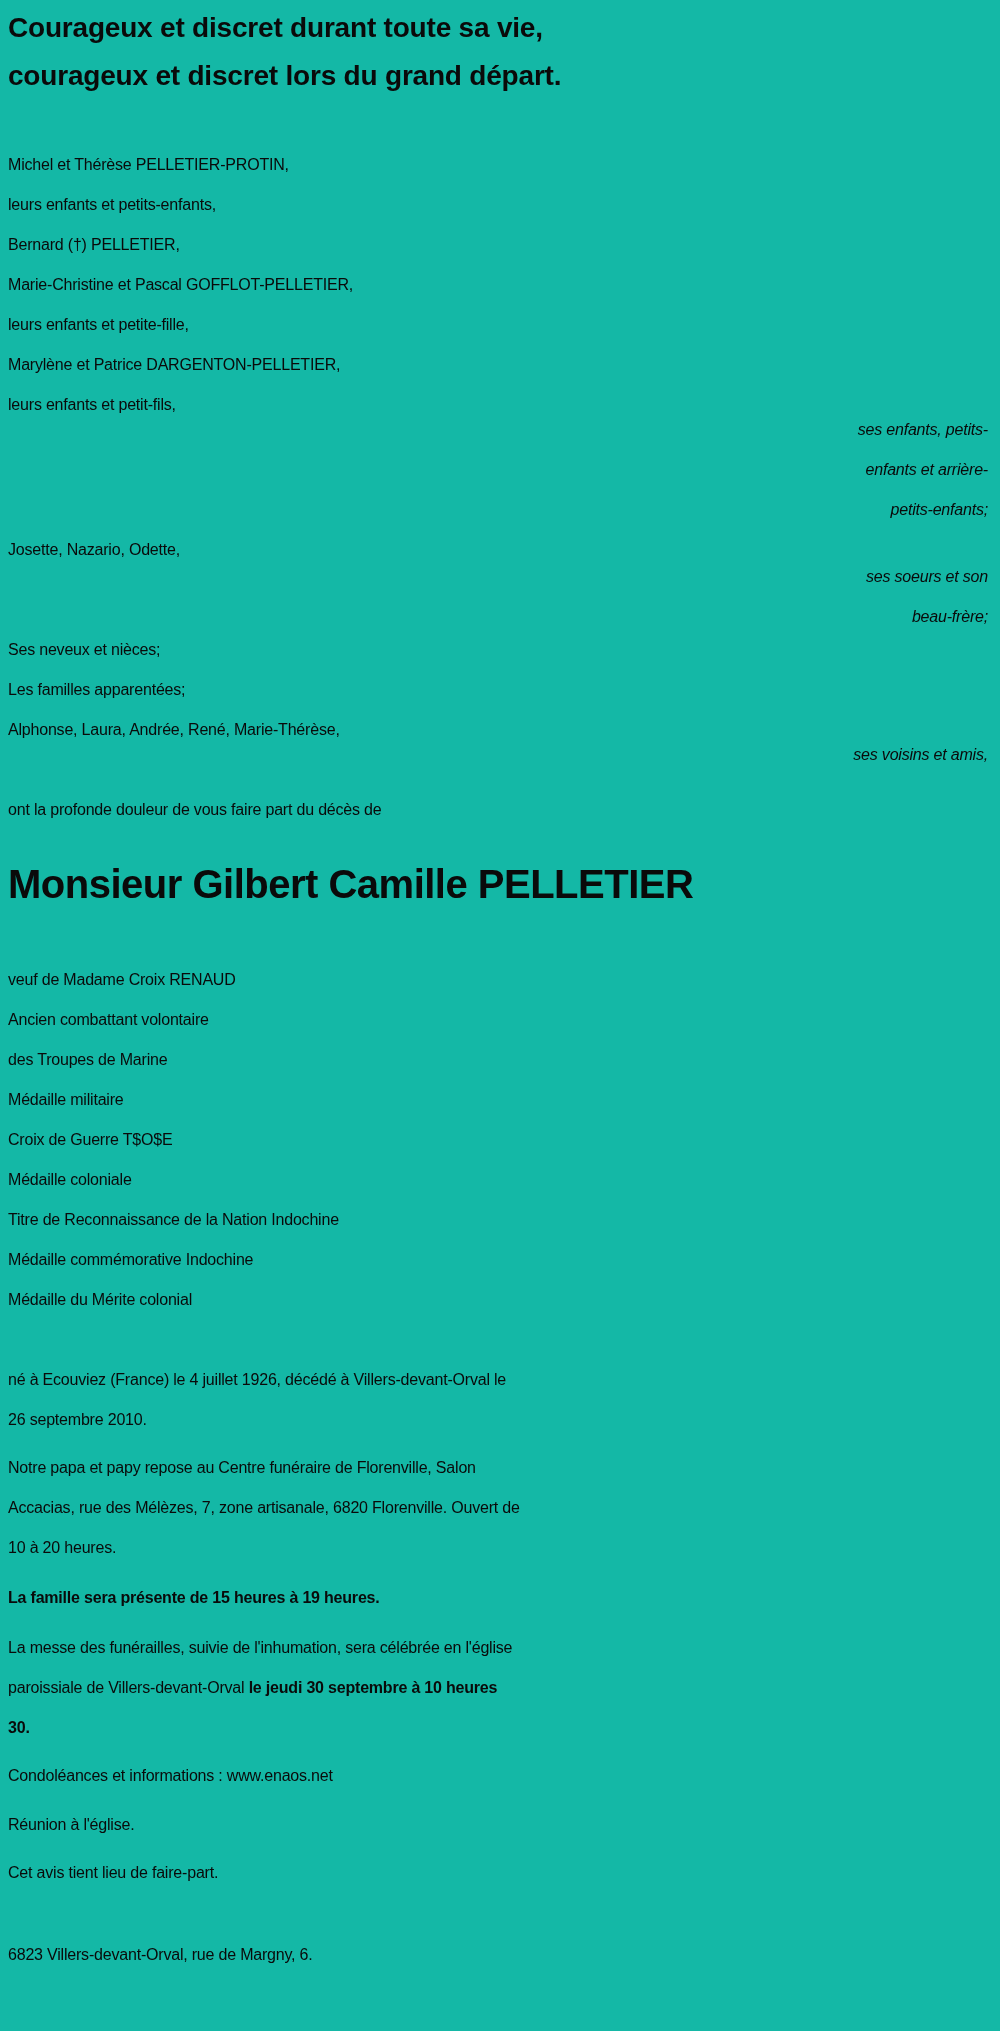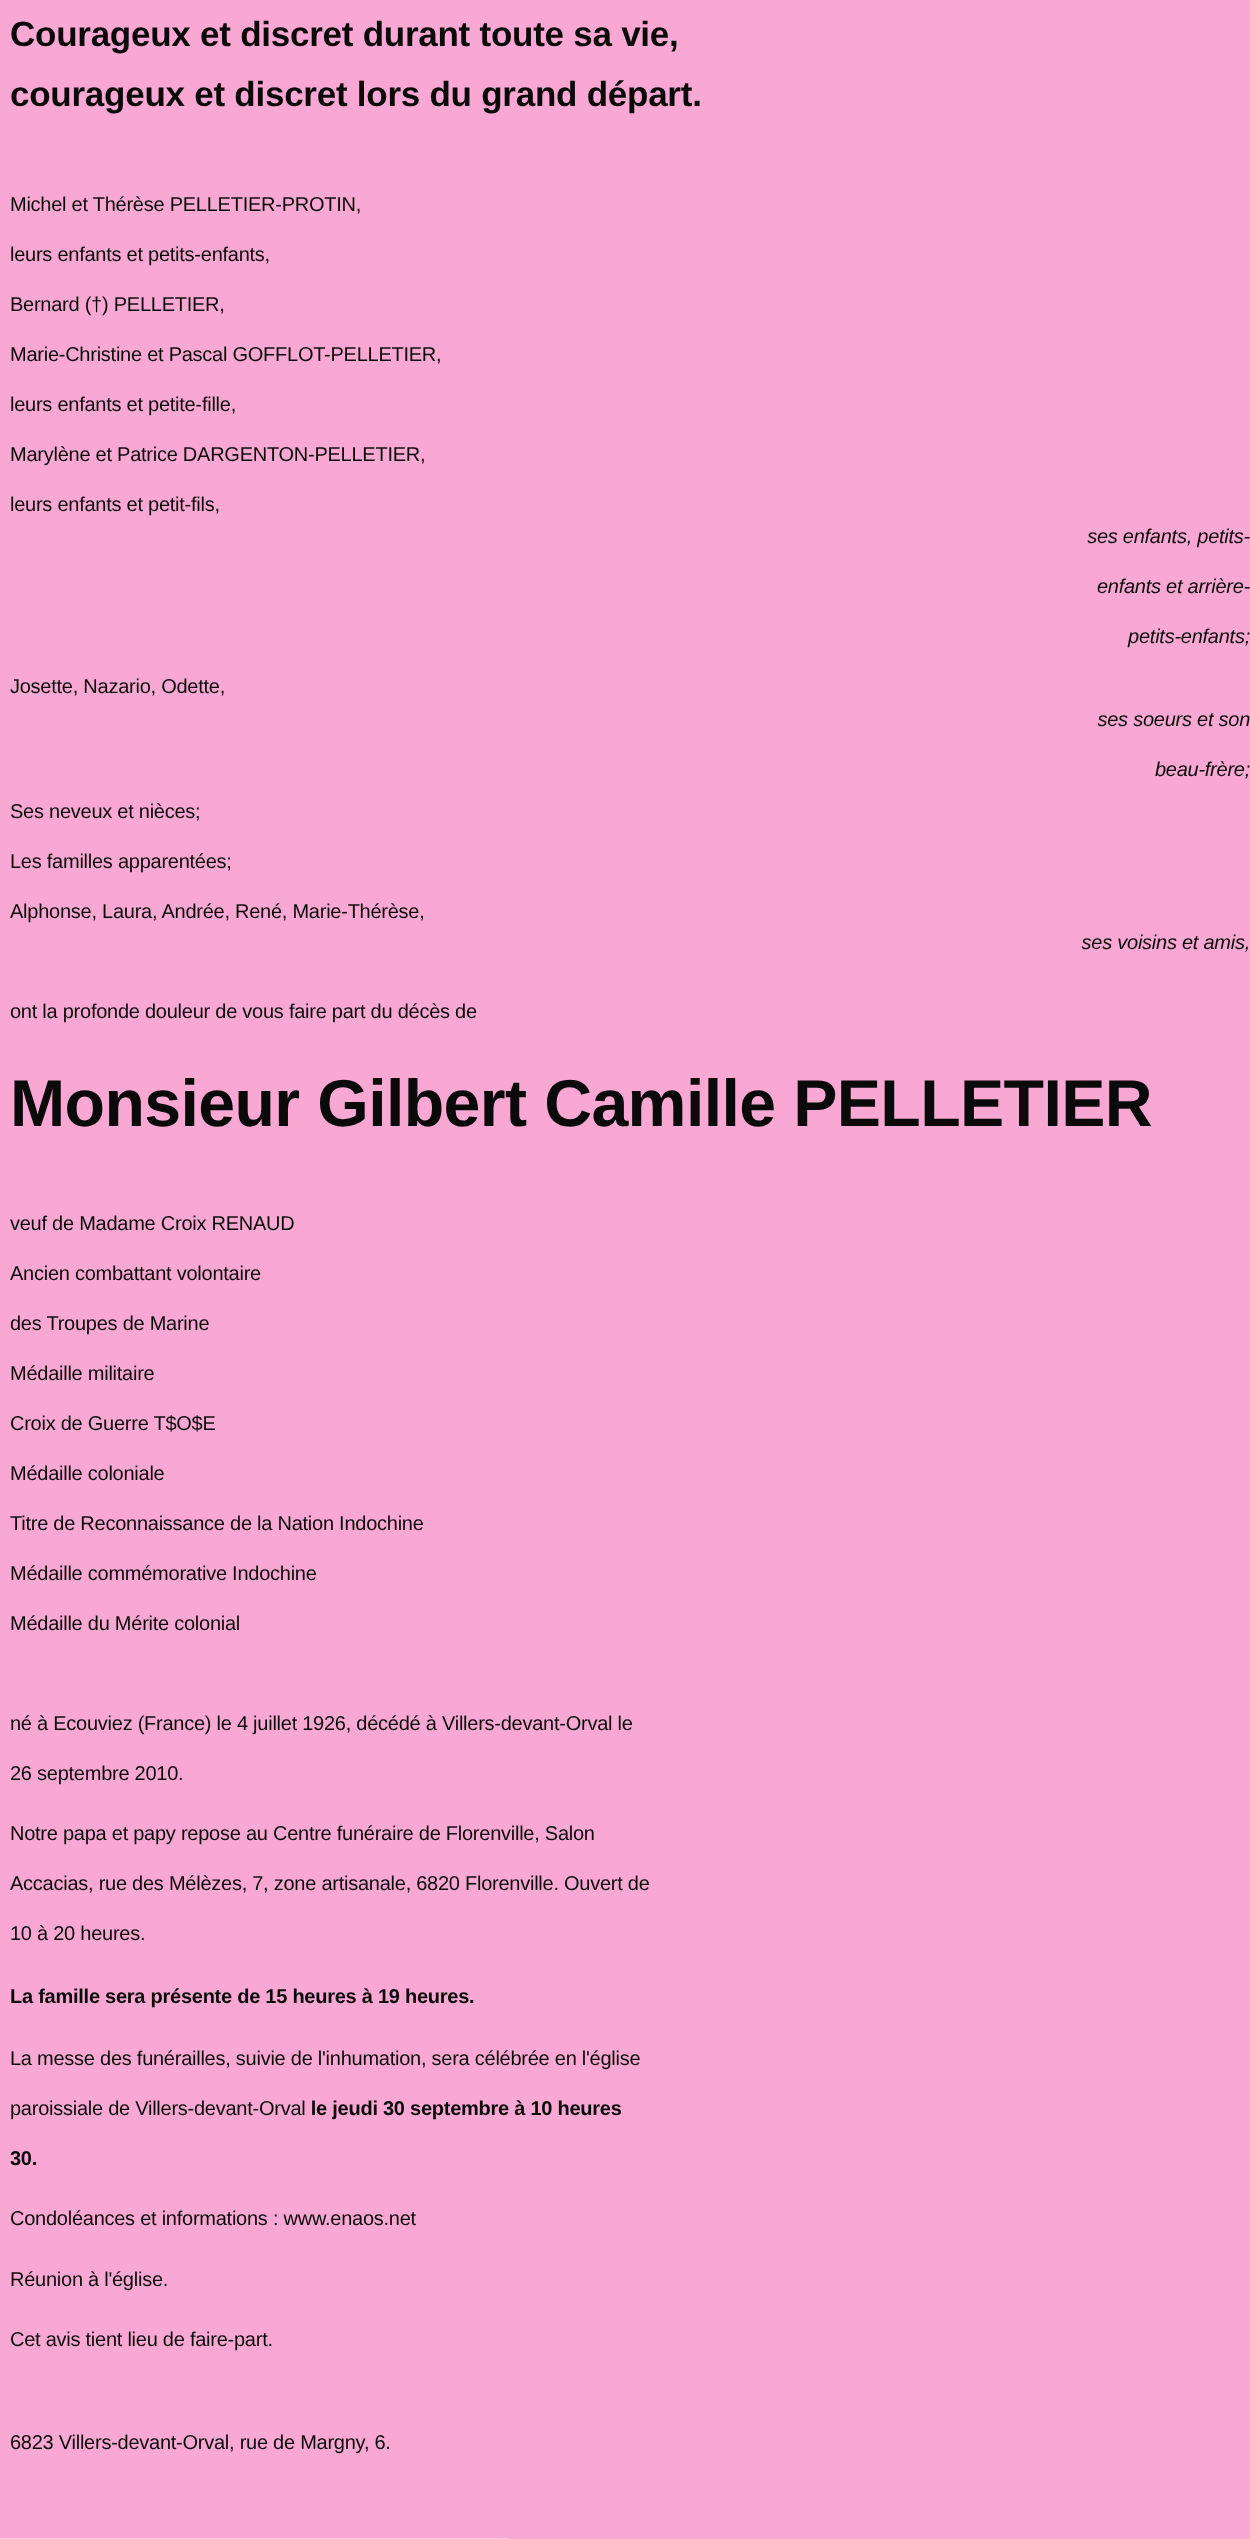--- a/index.html
+++ b/index.html
@@ -1,22 +1,22 @@
 <!DOCTYPE html>
 <html><head>
 <meta charset="utf-8">
 <style>
   html, body { margin: 0; padding: 0; background: #ffffff; }
   .page {
     position: relative;
     width: 1000px;
     height: 2031px;
     box-sizing: border-box;
-    padding: 4px 0 0 8px;
-    background: #f9a8d4;
+    padding: 4px 12px 0 8px;
+    background: #14b8a6;
     color: #0a0a0a;
     font-family: "Liberation Sans", "DejaVu Sans", sans-serif;
     overflow: hidden;
   }
   .blk {
     margin: 0;
     font-size: 16px;
     line-height: 40px;
     letter-spacing: -0.2px;
     white-space: pre-line;
@@ -28,21 +28,21 @@
     font-weight: bold;
     letter-spacing: -0.2px;
     white-space: pre-line;
   }
   .relation {
     text-align: right;
     font-style: italic;
   }
   .name {
     margin: 28px 0 0 0;
-    font-size: 53px;
+    font-size: 40px;
     line-height: 52px;
     font-weight: bold;
     letter-spacing: -0.5px;
     white-space: pre-line;
   }
   .bold { font-weight: bold; }
   .mt-neg15 { margin-top: -15px; font-style: italic; }
   .mt-neg13 { margin-top: -13px; }
   .mt-neg7  { margin-top: -7px; }
   .mt8  { margin-top: 8px; }

